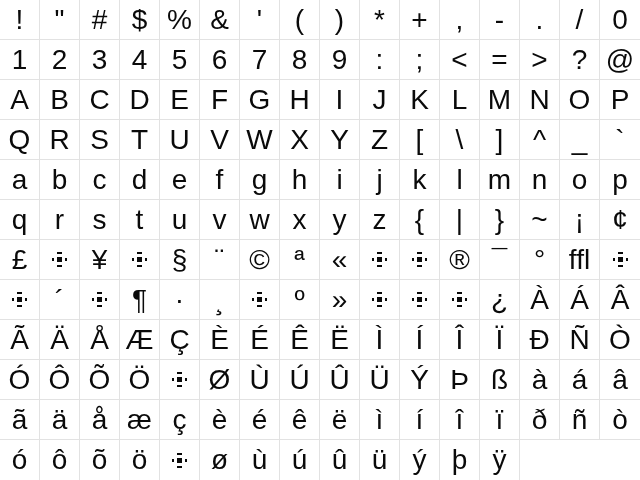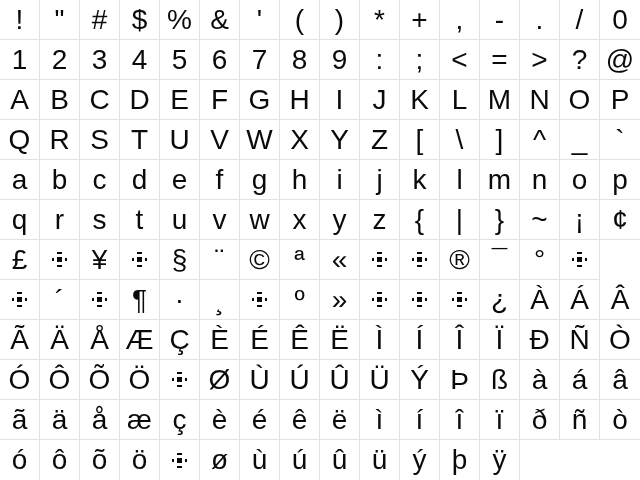--- a/index.html
+++ b/index.html
@@ -420,20 +420,23 @@
       <div class="glyph-cell">
         <span>®</span>
       </div>
       <div class="glyph-cell">
         <span>¯</span>
       </div>
       <div class="glyph-cell">
         <span>°</span>
       </div>
       <div class="glyph-cell">
+        <span>ffl</span>
+      </div>
+      <div class="glyph-cell">
         <span class="notdef"></span>
       </div>
     </div>
     <div class="glyph-row">
       <div class="glyph-cell">
         <span class="notdef"></span>
       </div>
       <div class="glyph-cell">
         <span>´</span>
       </div>

